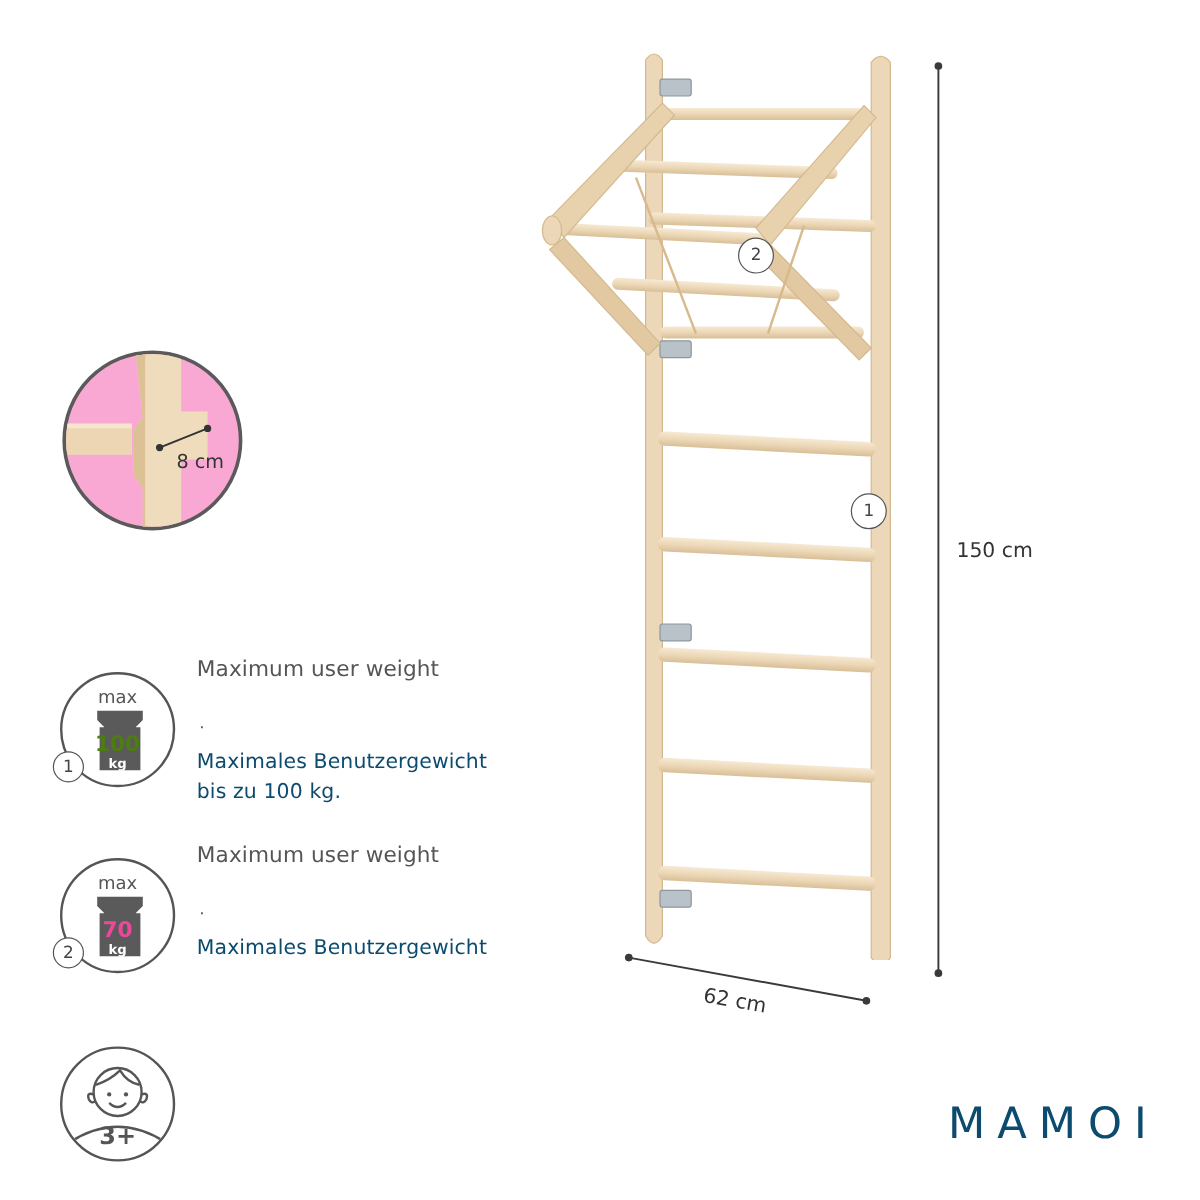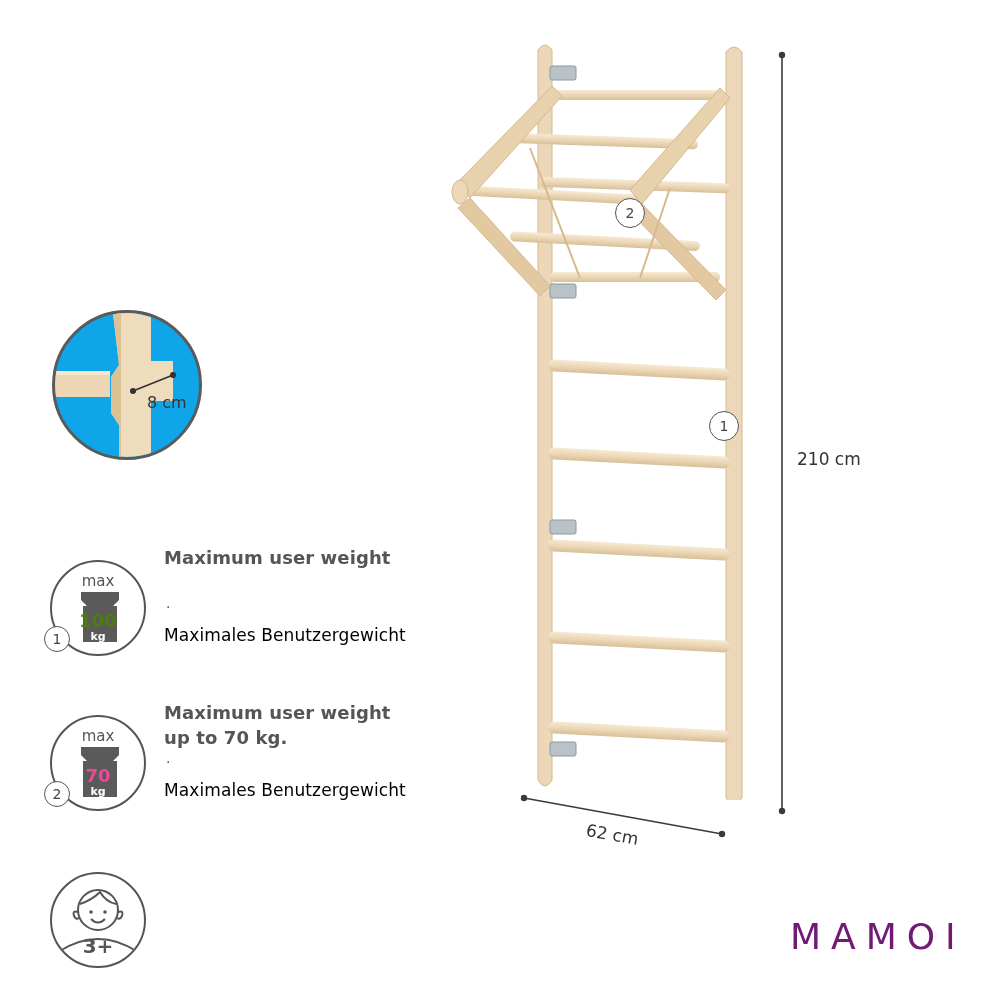--- a/index.html
+++ b/index.html
@@ -1,28 +1,28 @@
 <!DOCTYPE html>
 <html><head>
 <meta charset="utf-8">
 <style>
   html,body{margin:0;padding:0;background:#ffffff;}
   body{width:1000px;height:1000px;position:relative;overflow:hidden;font-family:"DejaVu Sans","Liberation Sans",sans-serif;color:#555;}
   .abs{position:absolute;}
-  .txt-bold{font-weight:bold;font-size:18px;line-height:25px;color:#555;letter-spacing:0.1px;}
-  .txt-reg{font-size:17px;line-height:25px;color:#000000;letter-spacing:0.1px;}
+  .txt-bold{font-weight:normal;font-size:18px;line-height:25px;color:#555;letter-spacing:0.1px;}
+  .txt-reg{font-size:17px;line-height:25px;color:#0c4a6e;letter-spacing:0.1px;}
   .dot-sep{font-size:14px;line-height:14px;color:#555;}
   .dim-label{font-size:17px;color:#333;}
   .circle-badge{position:absolute;border:1.6px solid #555;border-radius:50%;background:#fff;display:flex;align-items:center;justify-content:center;font-size:14px;color:#444;}
-  .logo{font-size:36px;letter-spacing:10px;color:#701a75;font-family:"DejaVu Sans","Liberation Sans",sans-serif;font-weight:normal;}
+  .logo{font-size:36px;letter-spacing:10px;color:#0c4a6e;font-family:"DejaVu Sans","Liberation Sans",sans-serif;font-weight:normal;}
 </style>
 </head>
 <body>
 
-<div class="abs" style="left:52px;top:310px;width:150px;height:150px;border-radius:50%;overflow:hidden;border:3px solid #5a5a5a;background:#0ea5e9;box-sizing:border-box;">
+<div class="abs" style="left:52px;top:292px;width:150px;height:150px;border-radius:50%;overflow:hidden;border:3px solid #5a5a5a;background:#f9a8d4;box-sizing:border-box;">
   <svg width="150" height="150" viewBox="0 0 150 150">
 
     <rect x="-5" y="58" width="60" height="26" fill="#ecd6b3"></rect>
     <rect x="-5" y="58" width="60" height="4" fill="#f5e6cc"></rect>
 
     <path d="M58 0 L96 0 L96 48 L118 48 L118 88 L96 88 L96 150 L64 150 L64 112 L56 100 L56 64 L64 52 L58 0 Z" fill="#efdcbd"></path>
     <path d="M58 0 L66 0 L66 150 L64 150 L64 112 L56 100 L56 64 L64 52 Z" fill="#dcc195"></path>
 
     <line x1="78" y1="78" x2="118" y2="62" stroke="#333" stroke-width="1.6"></line>
     <circle cx="78" cy="78" r="3" fill="#333"></circle>
@@ -42,38 +42,38 @@
   </div>
   <div class="circle-badge" style="left:-6px;top:86px;width:24px;height:24px;">
     <span>1</span>
   </div>
   <div class="abs txt-bold" style="left:114px;top:5px;">
     <div>Maximum user weight</div>
   </div>
   <div class="abs dot-sep" style="left:116px;top:60px;">·</div>
   <div class="abs txt-reg" style="left:114px;top:83px;">
     <div>Maximales Benutzergewicht</div>
+    <div>bis zu 100 kg.</div>
   </div>
 </div>
 
 <div class="abs" style="left:50px;top:695px;width:430px;height:140px;">
   <div class="abs" style="left:0;top:20px;width:96px;height:96px;border:2px solid #555;border-radius:50%;box-sizing:border-box;background:#fff;">
     <span class="abs" style="left:0;right:0;top:10px;text-align:center;font-size:15px;color:#555;">max</span>
     <svg class="abs" style="left:25px;top:30px;" width="46" height="50" viewBox="0 0 46 50">
       <path d="M4 0 H42 V8 L36 14 H40 V50 H6 V14 H10 L4 8 Z" fill="#5a5a5a"></path>
     </svg>
     <span class="abs" style="left:0;right:0;top:48px;text-align:center;font-size:18px;font-weight:bold;color:#ec4899;">70</span>
     <span class="abs" style="left:0;right:0;top:68px;text-align:center;font-size:11px;font-weight:bold;color:#fff;">kg</span>
   </div>
   <div class="circle-badge" style="left:-6px;top:86px;width:24px;height:24px;">
     <span>2</span>
   </div>
   <div class="abs txt-bold" style="left:114px;top:5px;">
     <div>Maximum user weight</div>
-    <div>up to 70 kg.</div>
   </div>
   <div class="abs dot-sep" style="left:116px;top:60px;">·</div>
   <div class="abs txt-reg" style="left:114px;top:83px;">
     <div>Maximales Benutzergewicht</div>
   </div>
 </div>
 
 <div class="abs" style="left:50px;top:872px;width:96px;height:96px;border:2px solid #555;border-radius:50%;box-sizing:border-box;overflow:hidden;background:#fff;">
   <svg width="92" height="92" viewBox="0 0 92 92">
     <circle cx="46" cy="36" r="20" fill="none" stroke="#555" stroke-width="2"></circle>
@@ -139,16 +139,16 @@
 </div>
 
 <svg class="abs" style="left:0;top:0;" width="1000" height="1000">
   <line x1="782" y1="55" x2="782" y2="811" stroke="#3a3a3a" stroke-width="1.6"></line>
   <circle cx="782" cy="55" r="3.2" fill="#3a3a3a"></circle>
   <circle cx="782" cy="811" r="3.2" fill="#3a3a3a"></circle>
   <line x1="524" y1="798" x2="722" y2="834" stroke="#3a3a3a" stroke-width="1.6"></line>
   <circle cx="524" cy="798" r="3.2" fill="#3a3a3a"></circle>
   <circle cx="722" cy="834" r="3.2" fill="#3a3a3a"></circle>
 </svg>
-<span class="abs dim-label" style="left:797px;top:449px;">210 cm</span>
+<span class="abs dim-label" style="left:797px;top:449px;">150 cm</span>
 <span class="abs dim-label" style="left:588px;top:820px;transform:rotate(10deg);transform-origin:left top;">62 cm</span>
 
 <div class="abs logo" style="left:790px;top:916px;">MAMOI</div>
 
 </body></html>

